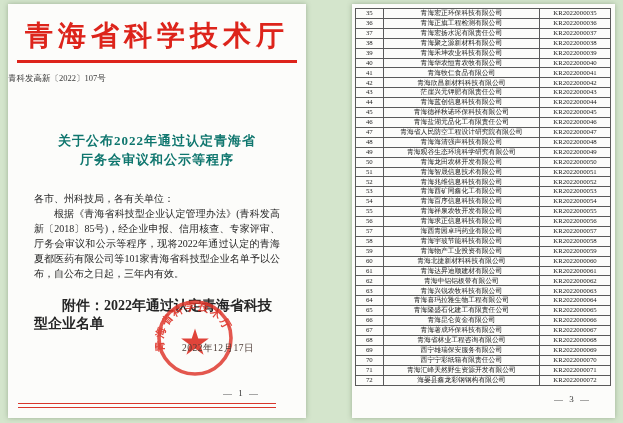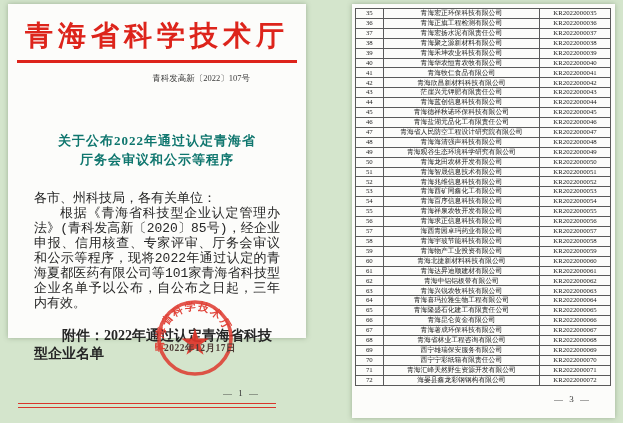--- a/index.html
+++ b/index.html
@@ -7,85 +7,83 @@
   body {
     background: #d4e5cc;
     font-family: "Liberation Serif", "DejaVu Serif", serif;
     position: relative;
   }
   .page {
     position: absolute;
     background: #fcfcfa;
     box-shadow: 0 0 5px rgba(90,110,85,0.45);
   }
-  .page-left  { left: 8px;   top: 4px; width: 298px; height: 334px; }
+  .page-left  { left: 8px;   top: 4px; width: 298px; height: 414px; }
   .page-right { left: 352px; top: 4px; width: 263px; height: 414px; }
 
   
   .agency-title {
     margin-top: 13px;
     text-align: center;
     color: #dd241b;
     font-size: 28px;
     font-weight: bold;
     letter-spacing: 5px;
     white-space: nowrap;
   }
   .red-rule {
     margin: 5px auto 0 auto;
     width: 280px;
     height: 3px;
     background: #dd241b;
   }
   .doc-number {
     margin-top: 10px;
-    text-align: right;
     padding-right: 56px;
     font-size: 8.5px;
     color: #3a3a3a;
   }
   .notice-title {
     margin-top: 46px;
     text-align: center;
     font-weight: bold;
     font-size: 13px;
     color: #0f766e;
     line-height: 19px;
     letter-spacing: 1px;
   }
   .body-block {
     margin: 22px 26px 0 26px;
-    font-size: 13px;
+    font-size: 10px;
     color: #262626;
     line-height: 15px;
     text-align: justify;
-    font-family: Liberation Mono, monospace;
   }
   .salutation { text-indent: 0; }
   .body-paragraph { text-indent: 2em; }
   .attachment-line {
     margin: 16px 26px 0 26px;
     font-size: 14px;
     font-weight: bold;
     color: #262626;
     text-indent: 2em;
   }
   .seal {
     position: absolute;
     left: 147px; top: 294px;
     width: 80px; height: 80px;
     opacity: 0.92;
   }
   .seal-date {
     position: absolute;
-    left: 156px; top: 338px;
+    left: 146px; top: 338px;
     width: 100px;
-    text-align: left;
+    text-align: right;
     font-size: 9.5px;
-    font-weight: bold;
+    font-weight: normal;
     color: #4d3c36;
     letter-spacing: 0.5px;
     z-index: 3;
     white-space: nowrap;
   }
   .page-num-left {
     position: absolute;
     left: 215px; top: 384px;
     font-size: 9px;
     color: #333;
@@ -135,21 +133,21 @@
 <div class="page page-left">
   <div class="agency-title">青海省科学技术厅</div>
   <div class="red-rule"></div>
   <div class="doc-number">青科发高新〔2022〕107号</div>
   <div class="notice-title">
     <div>关于公布2022年通过认定青海省</div>
     <div>厅务会审议和公示等程序</div>
   </div>
   <div class="body-block">
     <div class="salutation">各市、州科技局，各有关单位：</div>
-    <div class="body-paragraph">根据《青海省科技型企业认定管理办法》(青科发高新〔2020〕85号)，经企业申报、信用核查、专家评审、厅务会审议和公示等程序，现将2022年通过认定的青海夏都医药有限公司等101家青海省科技型企业名单予以公布，自公布之日起，三年内有效。</div>
+    <div class="body-paragraph">根据《青海省科技型企业认定管理办法》(青科发高新〔2018〕85号)，经企业申报、信用核查、专家评审、厅务会审议和公示等程序，现将2022年通过认定的青海夏都医药有限公司等101家青海省科技型企业名单予以公布，自公布之日起，三年内有效。</div>
   </div>
   <div class="attachment-line">附件：2022年通过认定青海省科技型企业名单</div>
 
   <svg class="seal" viewBox="0 0 100 100">
     <circle cx="50" cy="50" r="45" fill="none" stroke="#de352a" stroke-width="4.5" opacity="0.9"></circle>
     <path id="sealArc" d="M 13 70 A 40 40 0 1 1 87 70" fill="none"></path>
     <text fill="#de352a" font-size="13.5" font-weight="bold" letter-spacing="2">
       <textPath href="#sealArc" startOffset="4">青海省科学技术厅</textPath>
     </text>
     <path fill="#de352a" d="M50 38 L54.1 50.6 L67.3 50.6 L56.6 58.4 L60.7 71 L50 63.2 L39.3 71 L43.4 58.4 L32.7 50.6 L45.9 50.6 Z"></path>

